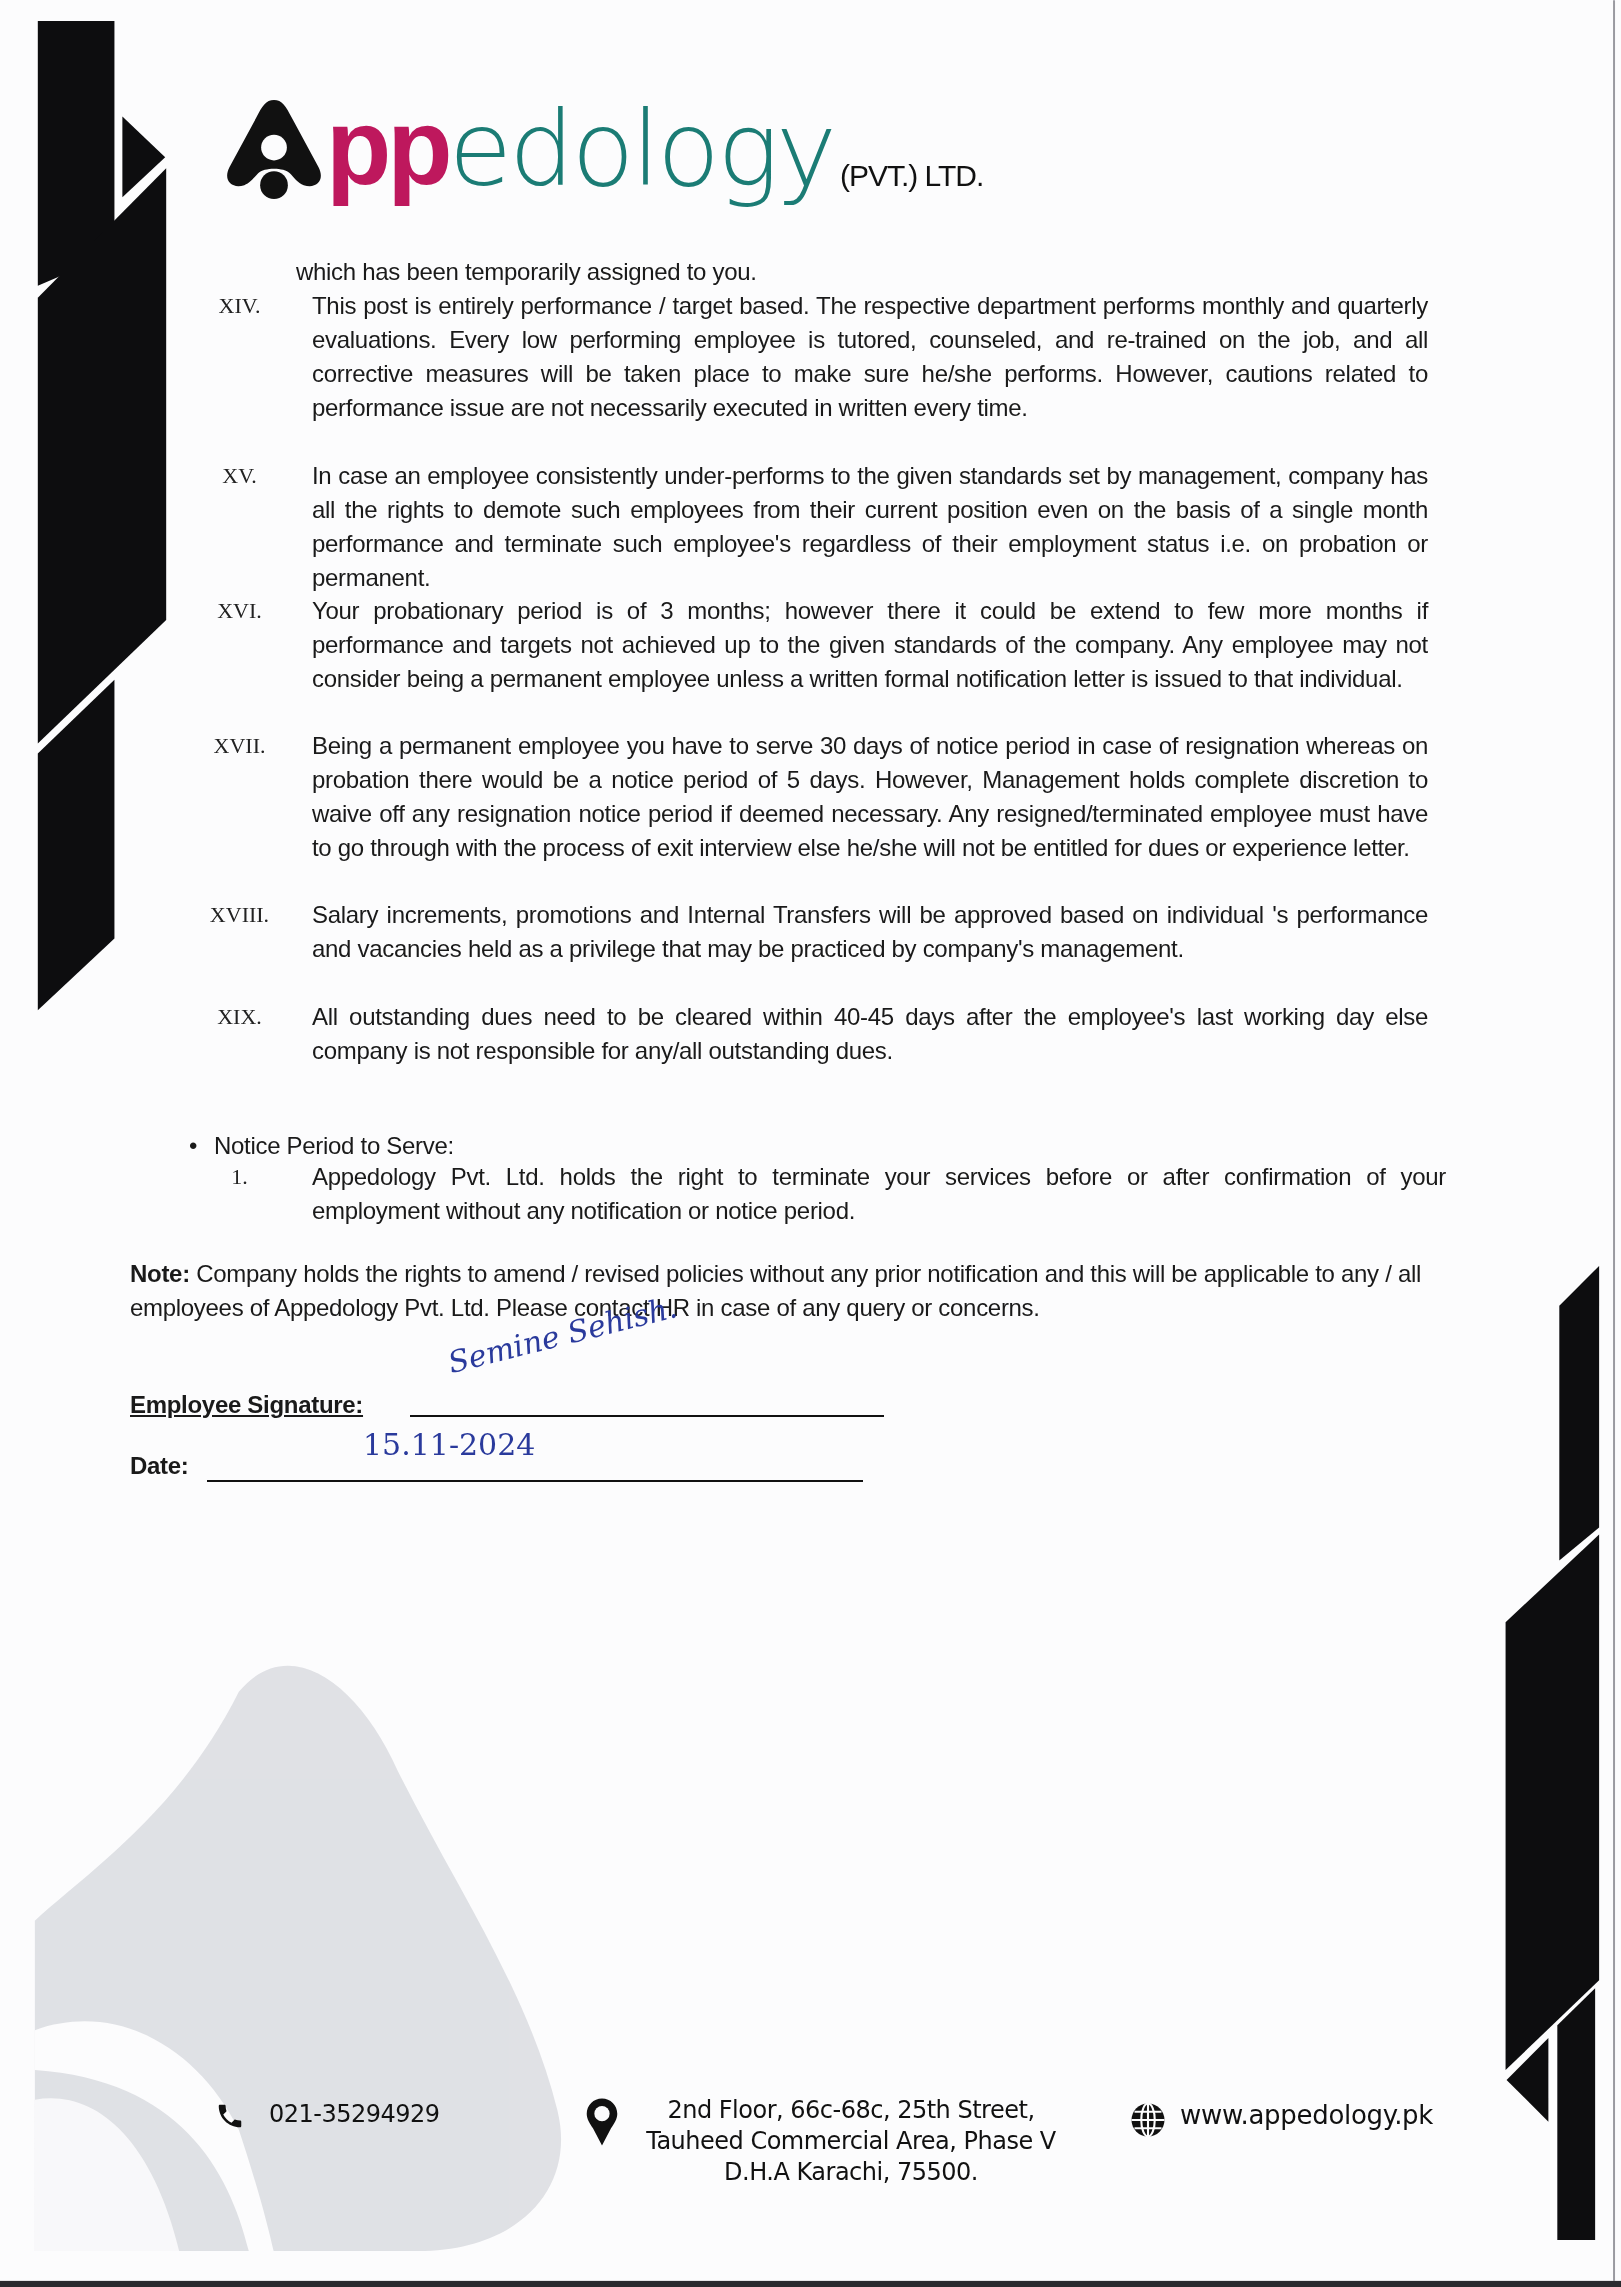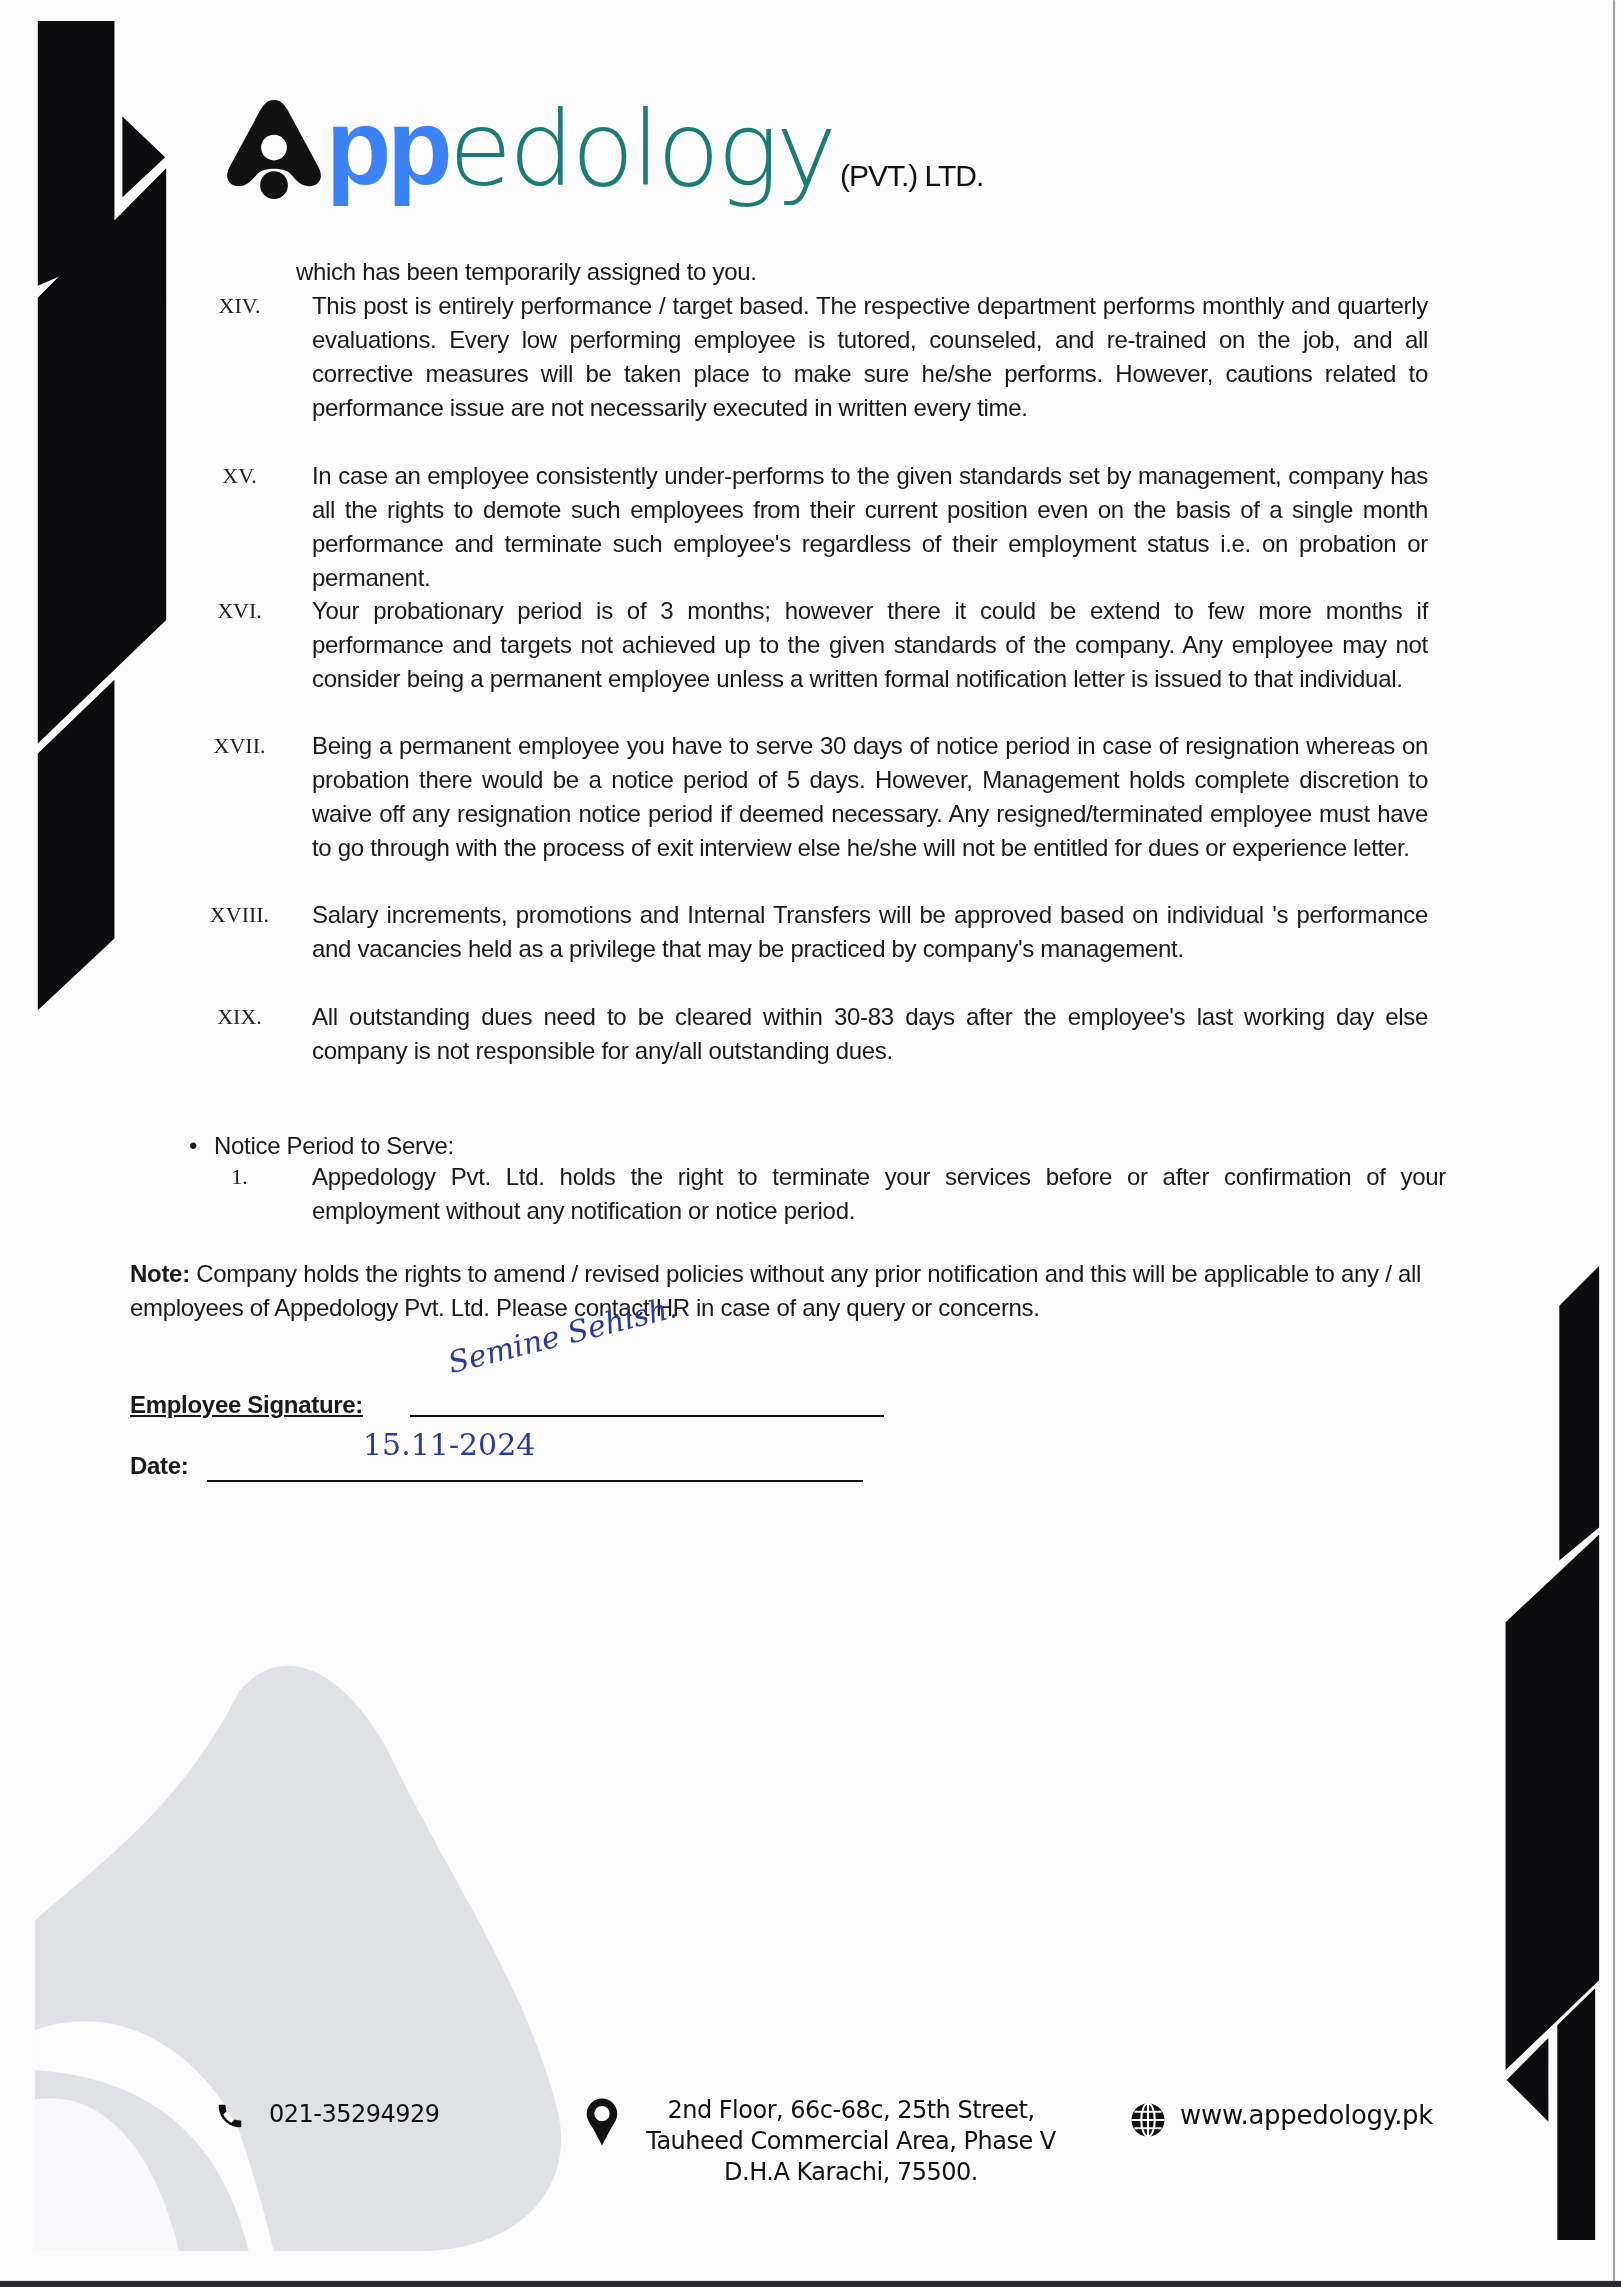--- a/index.html
+++ b/index.html
@@ -5,21 +5,21 @@
   html, body { margin: 0; padding: 0; }
   body {
     width: 1622px; height: 2288px; position: relative; overflow: hidden;
     background: #fcfcfd;
     font-family: "Liberation Sans", sans-serif; color: #111;
   }
   .abs { position: absolute; }
   svg.deco { position: absolute; left: 0; top: 0; }
   
   .logo { position: absolute; left: 224px; top: 92px; height: 109px; display: flex; align-items: flex-end; }
-  .logo .brand-bold { font-family: "Liberation Sans", sans-serif; font-weight: 700; font-size: 107px; line-height: 1; letter-spacing: -4px; color: #3b82f6; }
+  .logo .brand-bold { font-family: "Liberation Sans", sans-serif; font-weight: 700; font-size: 107px; line-height: 1; letter-spacing: -4px; color: #be185d; }
   .logo .brand-thin { font-family: "DejaVu Sans", sans-serif; font-weight: 200; font-size: 103px; line-height: 1; letter-spacing: -3px; color: #0f766e; -webkit-text-stroke: 0; opacity: 0.95; }
   .logo .suffix { font-family: Liberation Sans, sans-serif; font-size: 30px; margin-left: 6px; margin-bottom: 8px; letter-spacing: -1px; }
   
   .txt { position: absolute; font-size: 24px; line-height: 34px; color: #1a1a1a; letter-spacing: -0.3px; }
   .clause { position: absolute; left: 312px; width: 1116px; text-align: justify; text-align-last: left; }
   .rn { position: absolute; font-family: "Liberation Serif", serif; font-size: 22px; text-align: center; width: 109px; left: 185px; line-height: 34px; color: #222; letter-spacing: 0; }
   .bold { font-weight: 700; }
   .line { position: absolute; height: 2px; background: #111; }
   .hand { position: absolute; font-family: "DejaVu Serif", serif; font-style: italic; color: #2a3a9c; }
   .footer-txt { position: absolute; font-family: "DejaVu Sans", sans-serif; font-size: 24px; color: #111; letter-spacing: -0.5px; }
@@ -76,21 +76,21 @@
 <div class="txt rn" style="top:594px;">XVI.</div>
 <div class="txt clause" style="top:594px; width:1116px;">Your probationary period is of 3 months; however there it could be extend to few more months if performance and targets not achieved up to the given standards of the company. Any employee may not consider being a permanent employee unless a written formal notification letter is issued to that individual.</div>
 
 <div class="txt rn" style="top:729px;">XVII.</div>
 <div class="txt clause" style="top:729px; width:1116px;">Being a permanent employee you have to serve 30 days of notice period in case of resignation whereas on probation there would be a notice period of 5 days. However, Management holds complete discretion to waive off any resignation notice period if deemed necessary. Any resigned/terminated employee must have to go through with the process of exit interview else he/she will not be entitled for dues or experience letter.</div>
 
 <div class="txt rn" style="top:898px;">XVIII.</div>
 <div class="txt clause" style="top:898px; width:1116px;">Salary increments, promotions and Internal Transfers will be approved based on individual 's performance and vacancies held as a privilege that may be practiced by company's management.</div>
 
 <div class="txt rn" style="top:1000px;">XIX.</div>
-<div class="txt clause" style="top:1000px; width:1116px;">All outstanding dues need to be cleared within 30-83 days after the employee's last working day else company is not responsible for any/all outstanding dues.</div>
+<div class="txt clause" style="top:1000px; width:1116px;">All outstanding dues need to be cleared within 40-45 days after the employee's last working day else company is not responsible for any/all outstanding dues.</div>
 
 <div class="txt" style="left:189px; top:1129px;">•</div>
 <div class="txt" style="left:214px; top:1129px;">Notice Period to Serve:</div>
 <div class="txt rn" style="top:1160px; left:185px;">1.</div>
 <div class="txt clause" style="top:1160px; width:1134px;">Appedology Pvt. Ltd. holds the right to terminate your services before or after confirmation of your employment without any notification or notice period.</div>
 
 <div class="txt" style="left:130px; top:1257px; width:1294px;">
   <span class="bold">Note:</span>
   <span>Company holds the rights to amend / revised policies without any prior notification and this will be applicable to any / all employees of Appedology Pvt. Ltd. Please contact HR in case of any query or concerns.</span>
 </div>

